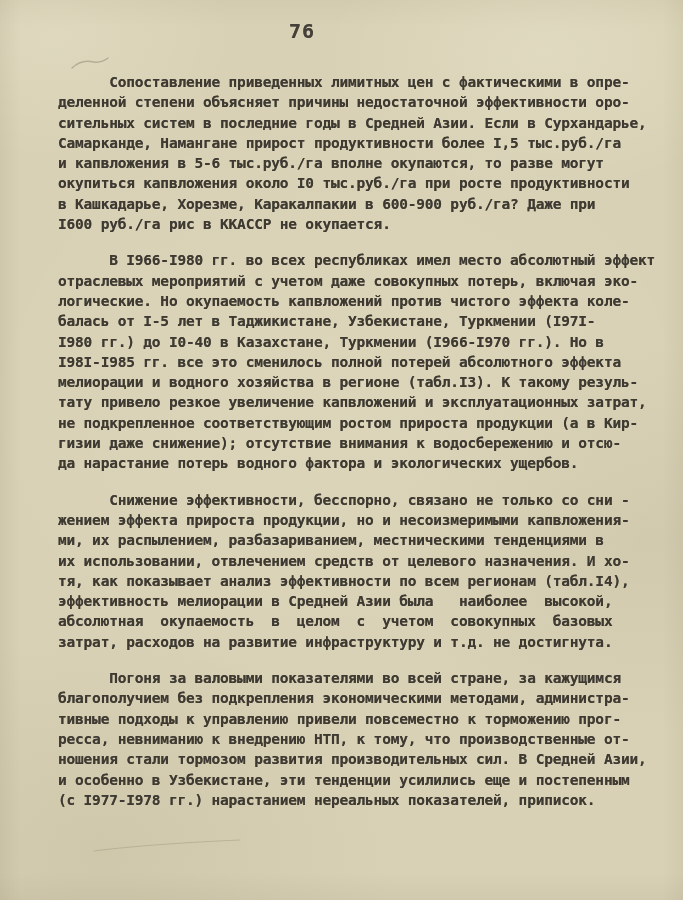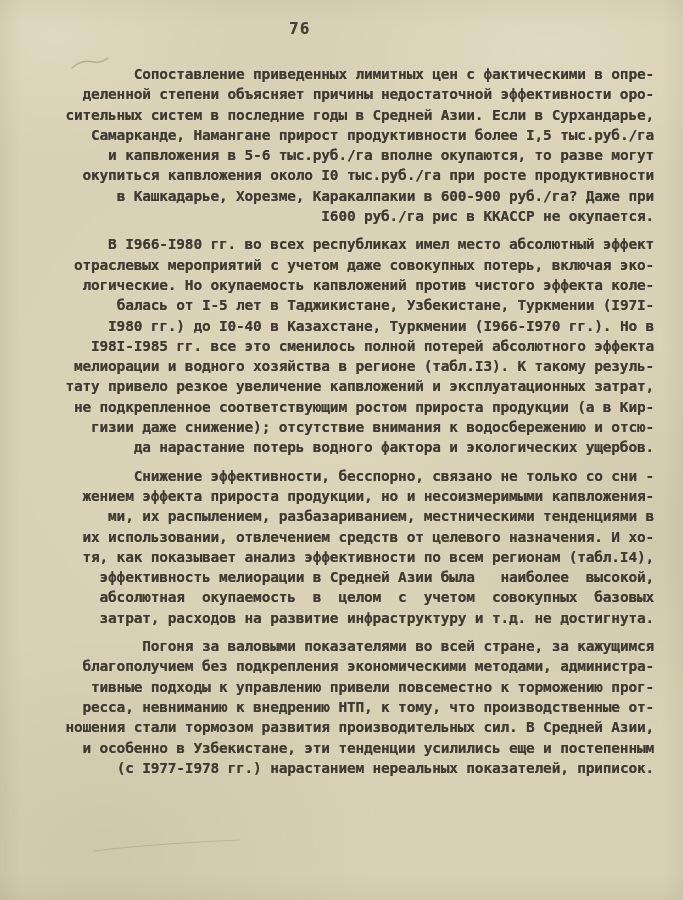--- a/index.html
+++ b/index.html
@@ -20,42 +20,41 @@
       radial-gradient(ellipse 380px 280px at 95% 60%, rgba(125,115,82,0.08), rgba(125,115,82,0) 70%),
       radial-gradient(ellipse 500px 420px at 50% 45%, rgba(255,250,228,0.10), rgba(255,250,228,0) 75%),
       linear-gradient(90deg, rgba(120,110,80,0.10), rgba(120,110,80,0) 3%, rgba(120,110,80,0) 97%, rgba(120,110,80,0.08)),
       linear-gradient(0deg, rgba(120,110,80,0.08), rgba(120,110,80,0) 3%, rgba(120,110,80,0) 97%, rgba(120,110,80,0.06));
     font-family: "DejaVu Sans Mono", "Liberation Mono", monospace;
   }
   .page-number {
     position: absolute;
     top: 19px;
     left: 289px;
-    font-size: 16px;
+    font-size: 20px;
     font-weight: bold;
     color: #45413a;
     letter-spacing: 1px;
     text-shadow: 0 0 0.6px rgba(66,62,52,0.7);
   }
   .body-text {
     position: absolute;
     top: 56px;
     left: 42px;
     width: 620px;
   }
   .paragraph {
-    margin: 8px;
+    margin: 16px;
     white-space: pre;
     font-size: 14.5px;
     line-height: 20.3px;
     font-weight: bold;
     color: #3e3a32;
     letter-spacing: -0.2px;
     text-shadow: 0 0 0.5px rgba(62,58,50,0.65);
-    text-align: right;
   }
   .pencil-mark {
     position: absolute;
     top: 52px;
     left: 70px;
     opacity: 0.45;
   }
   .scratch-mark {
     position: absolute;
     top: 838px;

